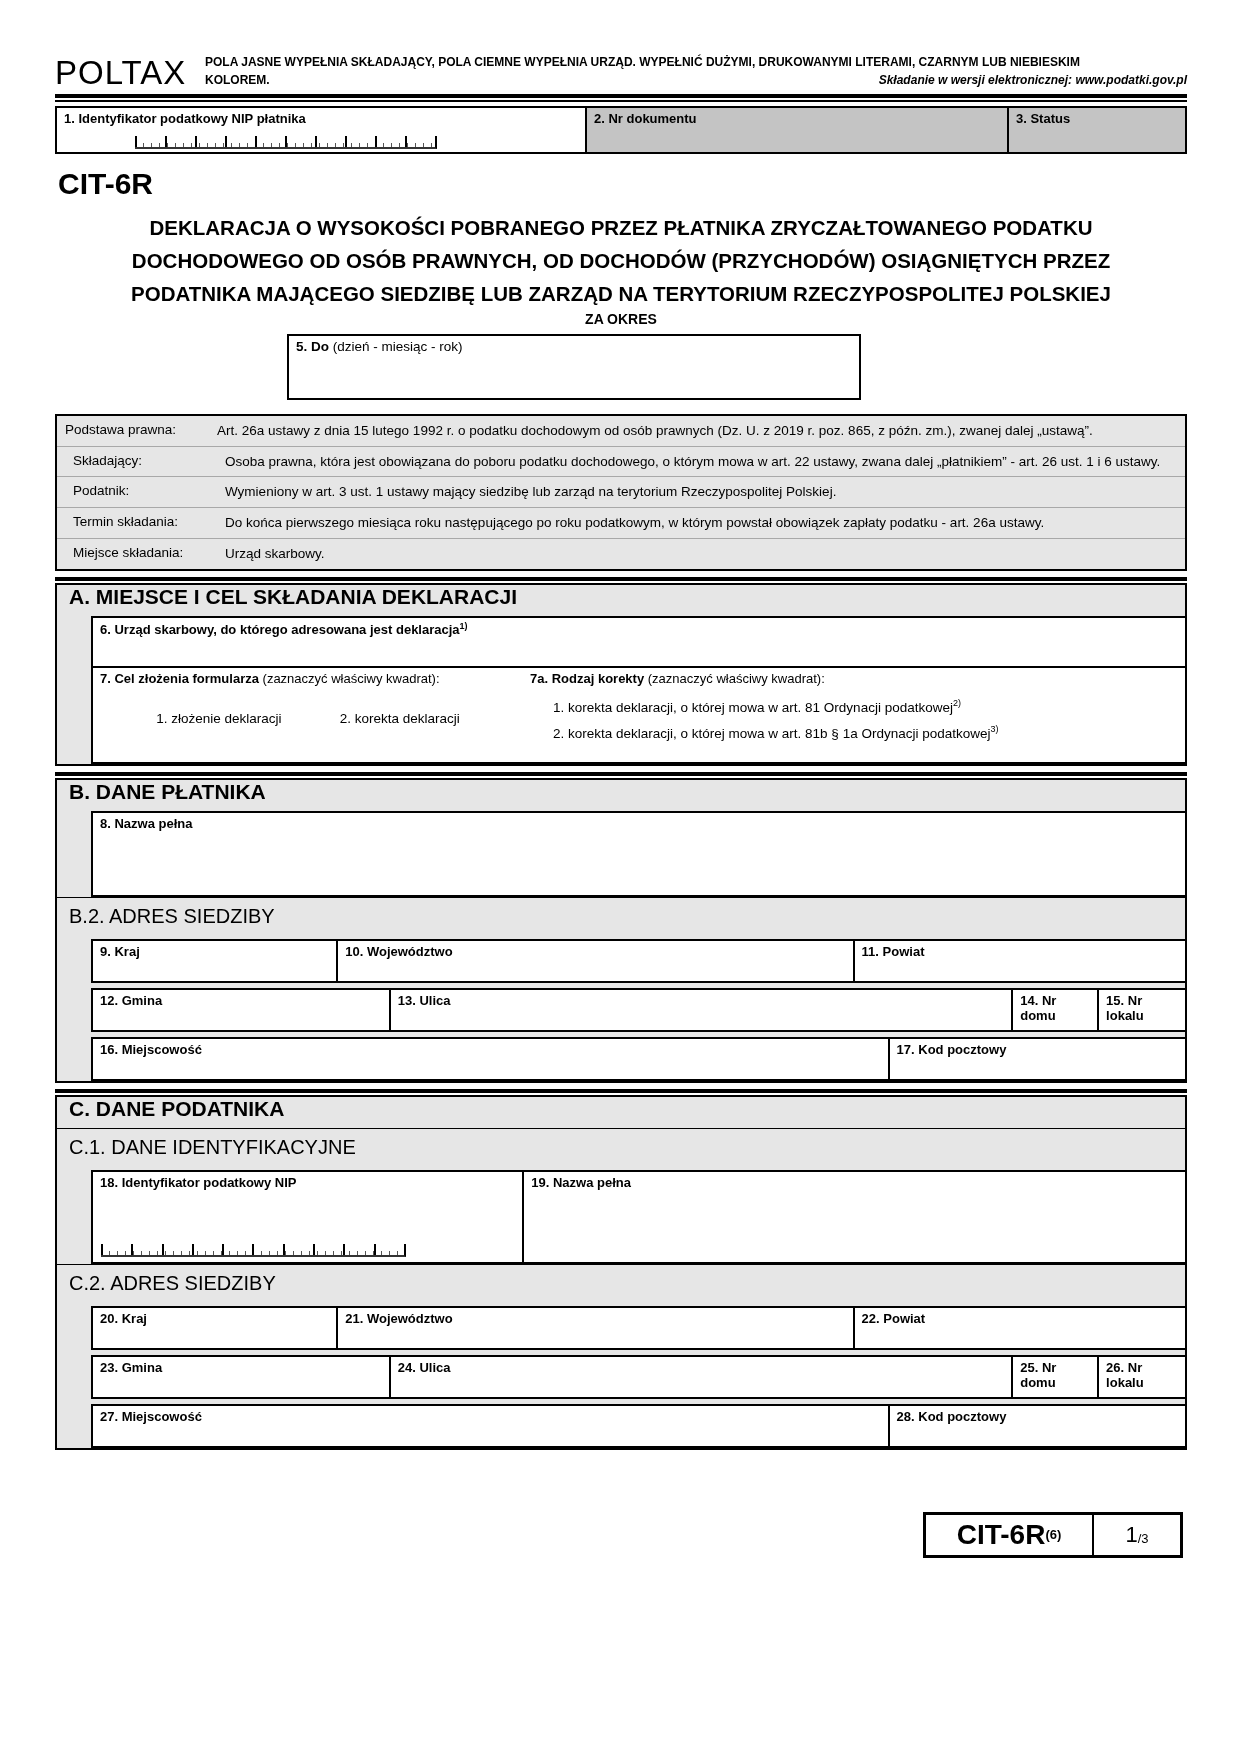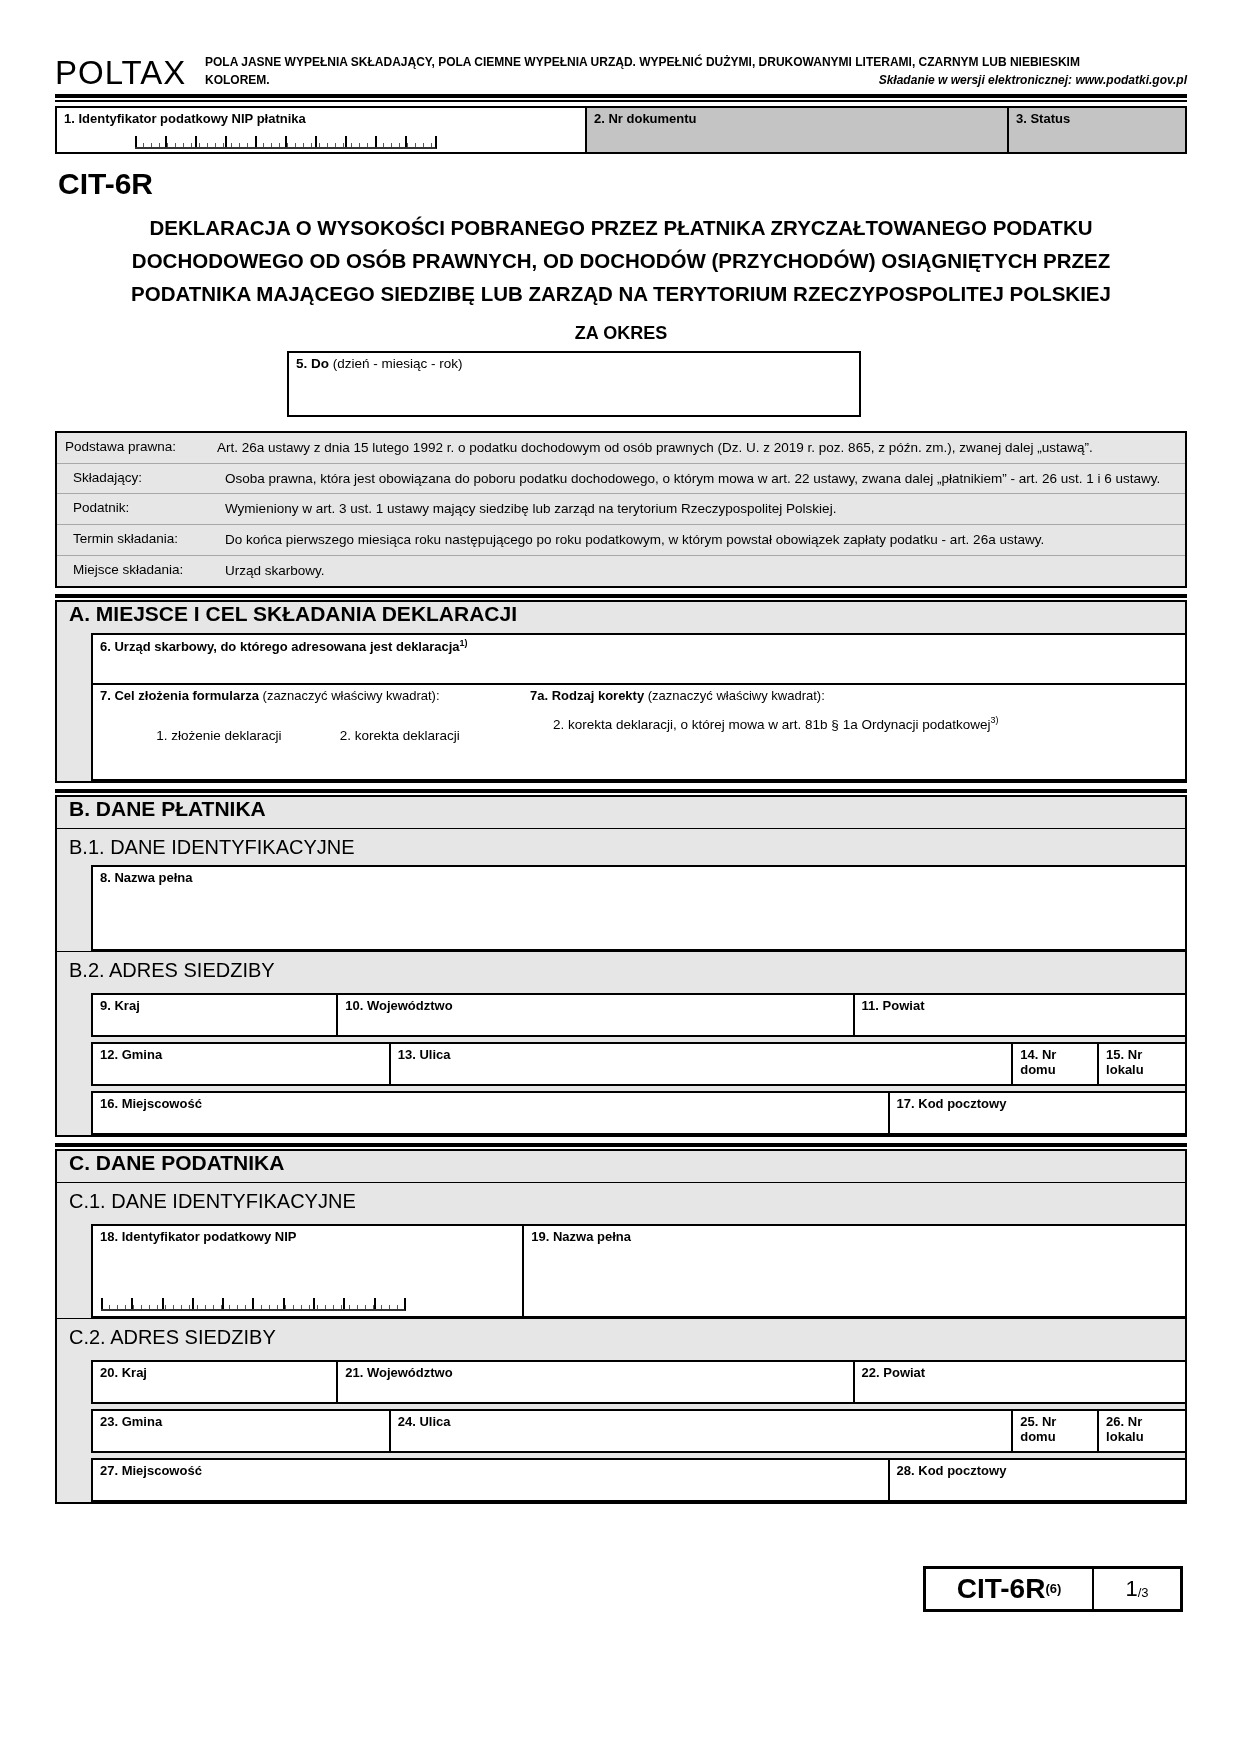--- a/index.html
+++ b/index.html
@@ -29,21 +29,21 @@
           border-bottom:2px solid #333; border-right:2px solid #000;
           background-image:repeating-linear-gradient(to right,#555 0 1px,transparent 1px 8px);
           background-repeat:repeat-x; background-position:0 bottom; background-size:100% 4px; }
   .comb i { flex:1; border-left:2px solid #000; }
   .comb-nip1 { left:78px; bottom:3px; width:300px; }
   .comb-nip18 { left:8px; bottom:5px; width:303px; }
 
   
   .form-symbol { font-size:30px; font-weight:bold; margin:13px 0 0 3px; }
   .form-title { text-align:center; font-weight:bold; font-size:20.5px; line-height:1.62; margin:10px auto 0; max-width:1070px; }
-  .period-h { text-align:center; font-weight:bold; font-size:18px; margin-top:12px; }
+  .period-h { text-align:center; font-weight:bold; font-size:14px; }
 
   .period-box { display:flex; width:574px; margin:7px 0 0 232px; border:2px solid #000; height:66px; box-sizing:border-box; }
   .period-cell { width:50%; padding:3px 7px; font-size:13.5px; background:#fff; }
   .period-cell + .period-cell { border-left:2px solid #000; }
   .hint { font-weight:normal; }
 
   
   .legal { border:2px solid #000; background:#e6e6e6; margin-top:14px; font-size:13.5px; }
   .legal-row { display:flex; padding:6px 8px 5px; }
   .legal-row + .legal-row { border-top:1px solid #a8a8a8;padding-left:16px; }
@@ -177,30 +177,30 @@
       <div class="f7row">
         <div class="f7">
           <span class="flabel"><b>7. Cel złożenia formularza</b><span class="hint"> (zaznaczyć właściwy kwadrat):</span></span>
           <div class="f7-opts">
             <span>1. złożenie deklaracji</span>
             <span>2. korekta deklaracji</span>
           </div>
         </div>
         <div class="f7a">
           <span class="flabel"><b>7a. Rodzaj korekty</b><span class="hint"> (zaznaczyć właściwy kwadrat):</span></span>
+          <div class="f7a-opt"><span>1. korekta deklaracji, o której mowa w art. 81 Ordynacji podatkowej</span><sup>2)</sup></div>
           <div class="f7a-opt"><span>2. korekta deklaracji, o której mowa w art. 81b § 1a Ordynacji podatkowej</span><sup>3)</sup></div>
         </div>
       </div>
     </div>
   </div>
 
   <div class="rule-sep"></div>
   <div class="section">
     <div class="sec-h">B. DANE PŁATNIKA</div>
-    <div class="sub-h">B.1. DANE IDENTYFIKACYJNE</div>
     <div class="sec-body">
       <div class="fbox f8">
         <span class="flabel">8. Nazwa pełna</span>
       </div>
     </div>
     <div class="sub-h">B.2. ADRES SIEDZIBY</div>
     <div class="sec-body">
       <div class="addr-row">
         <div class="acell w-kraj">9. Kraj</div>
         <div class="acell w-woj">10. Województwo</div>

